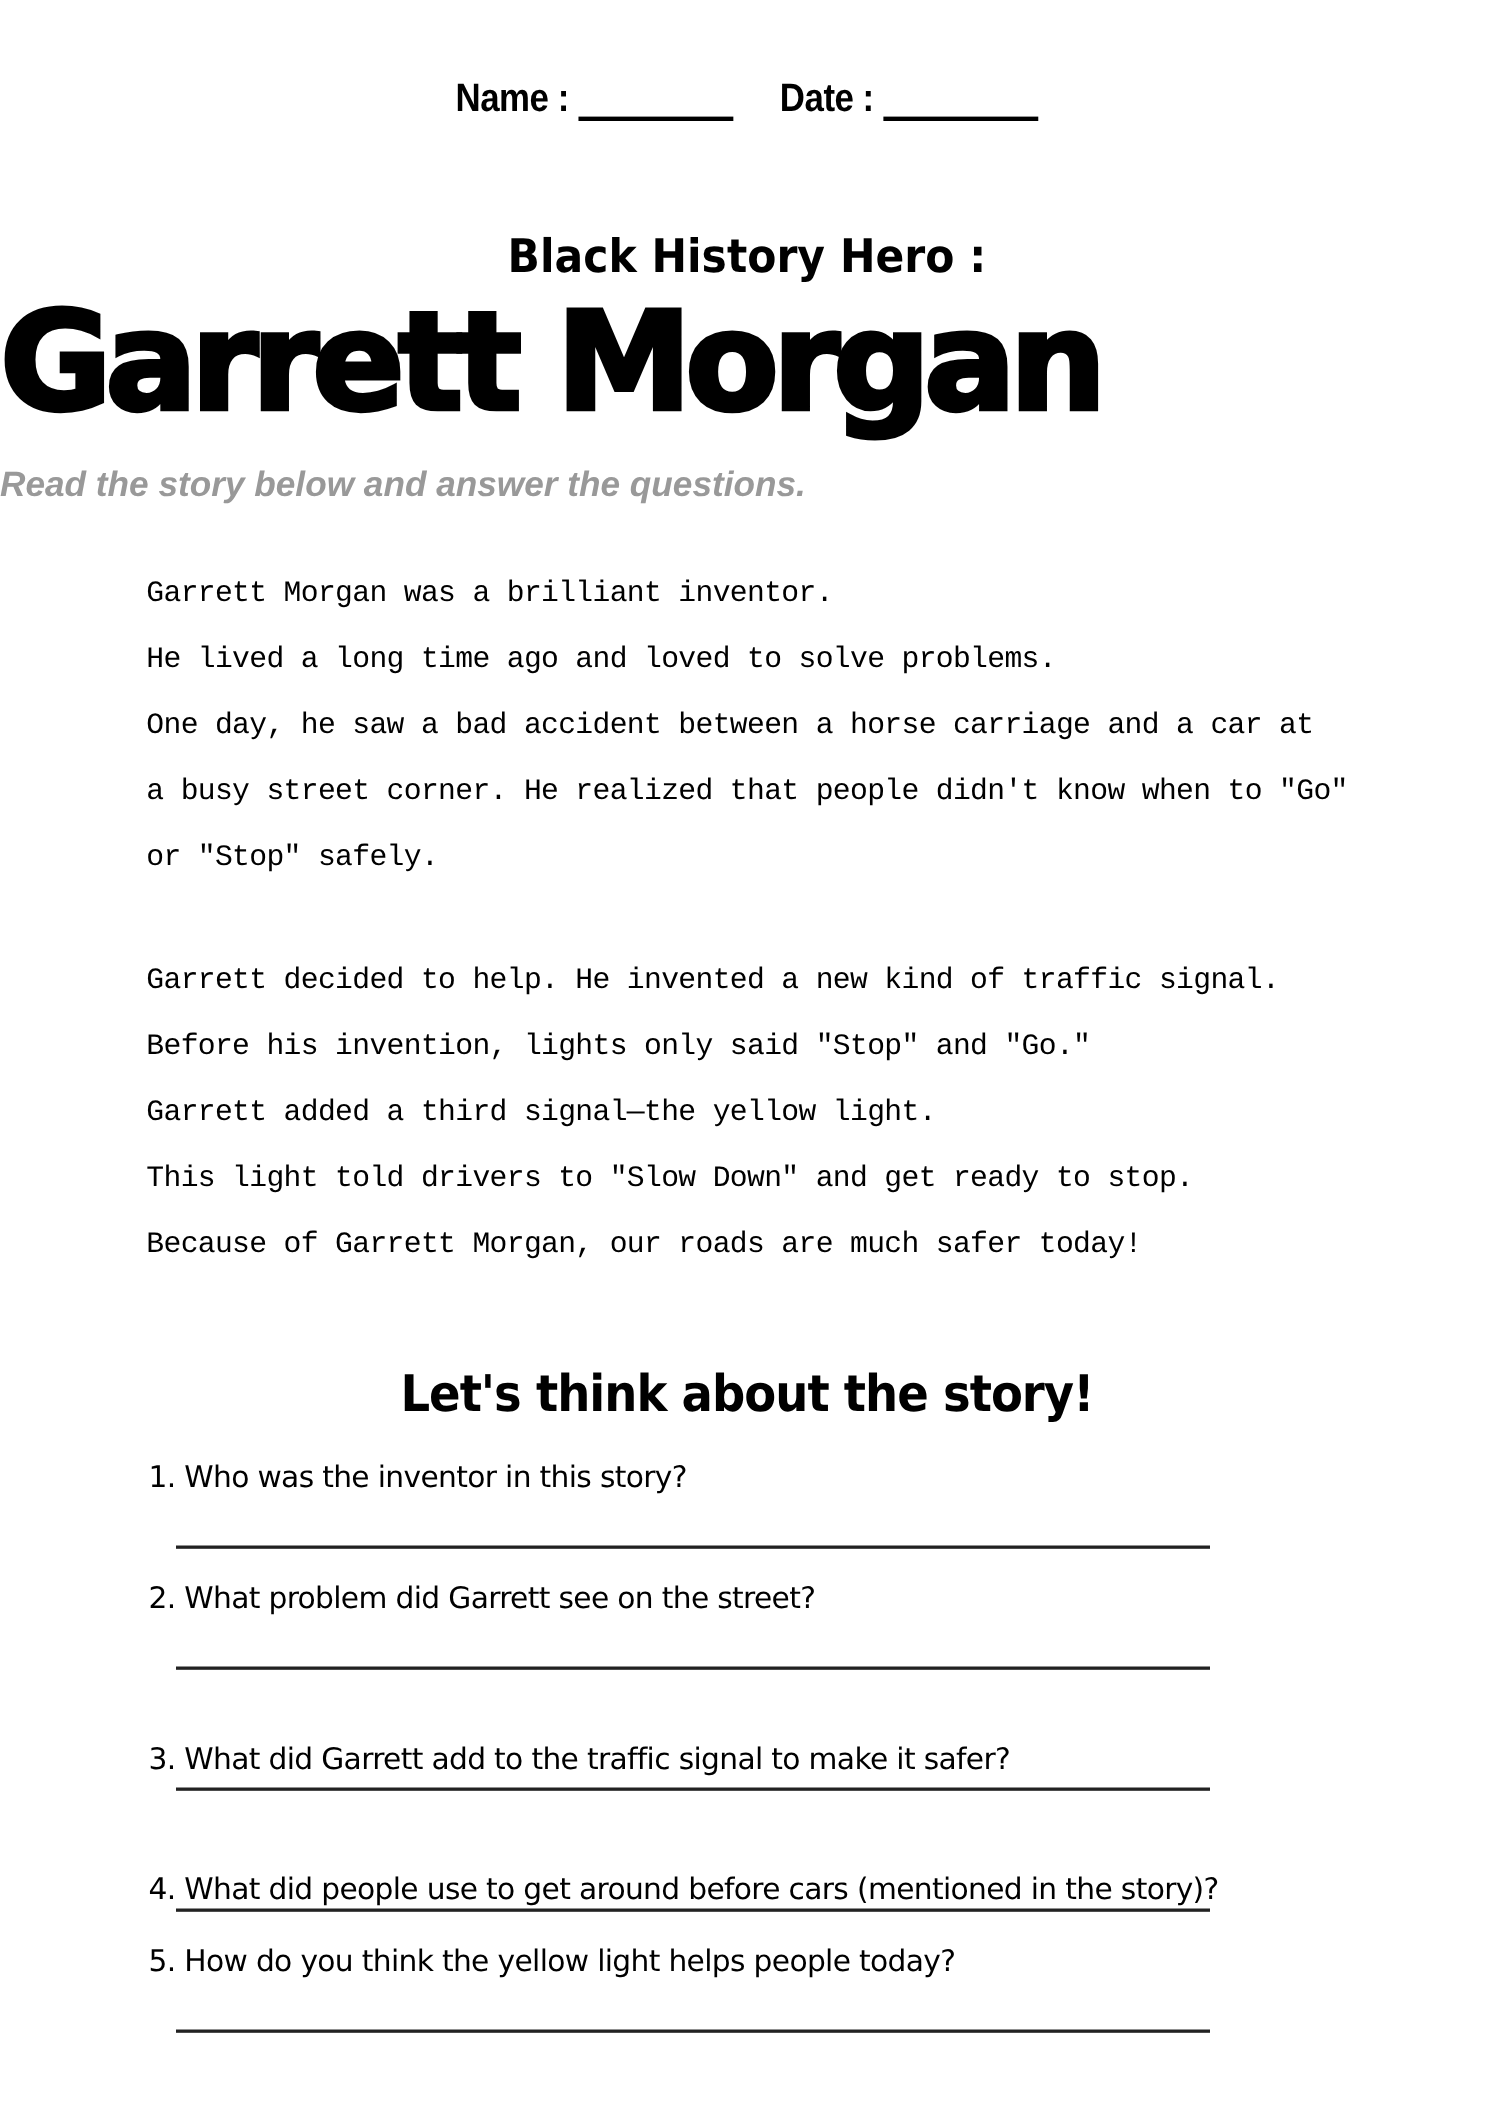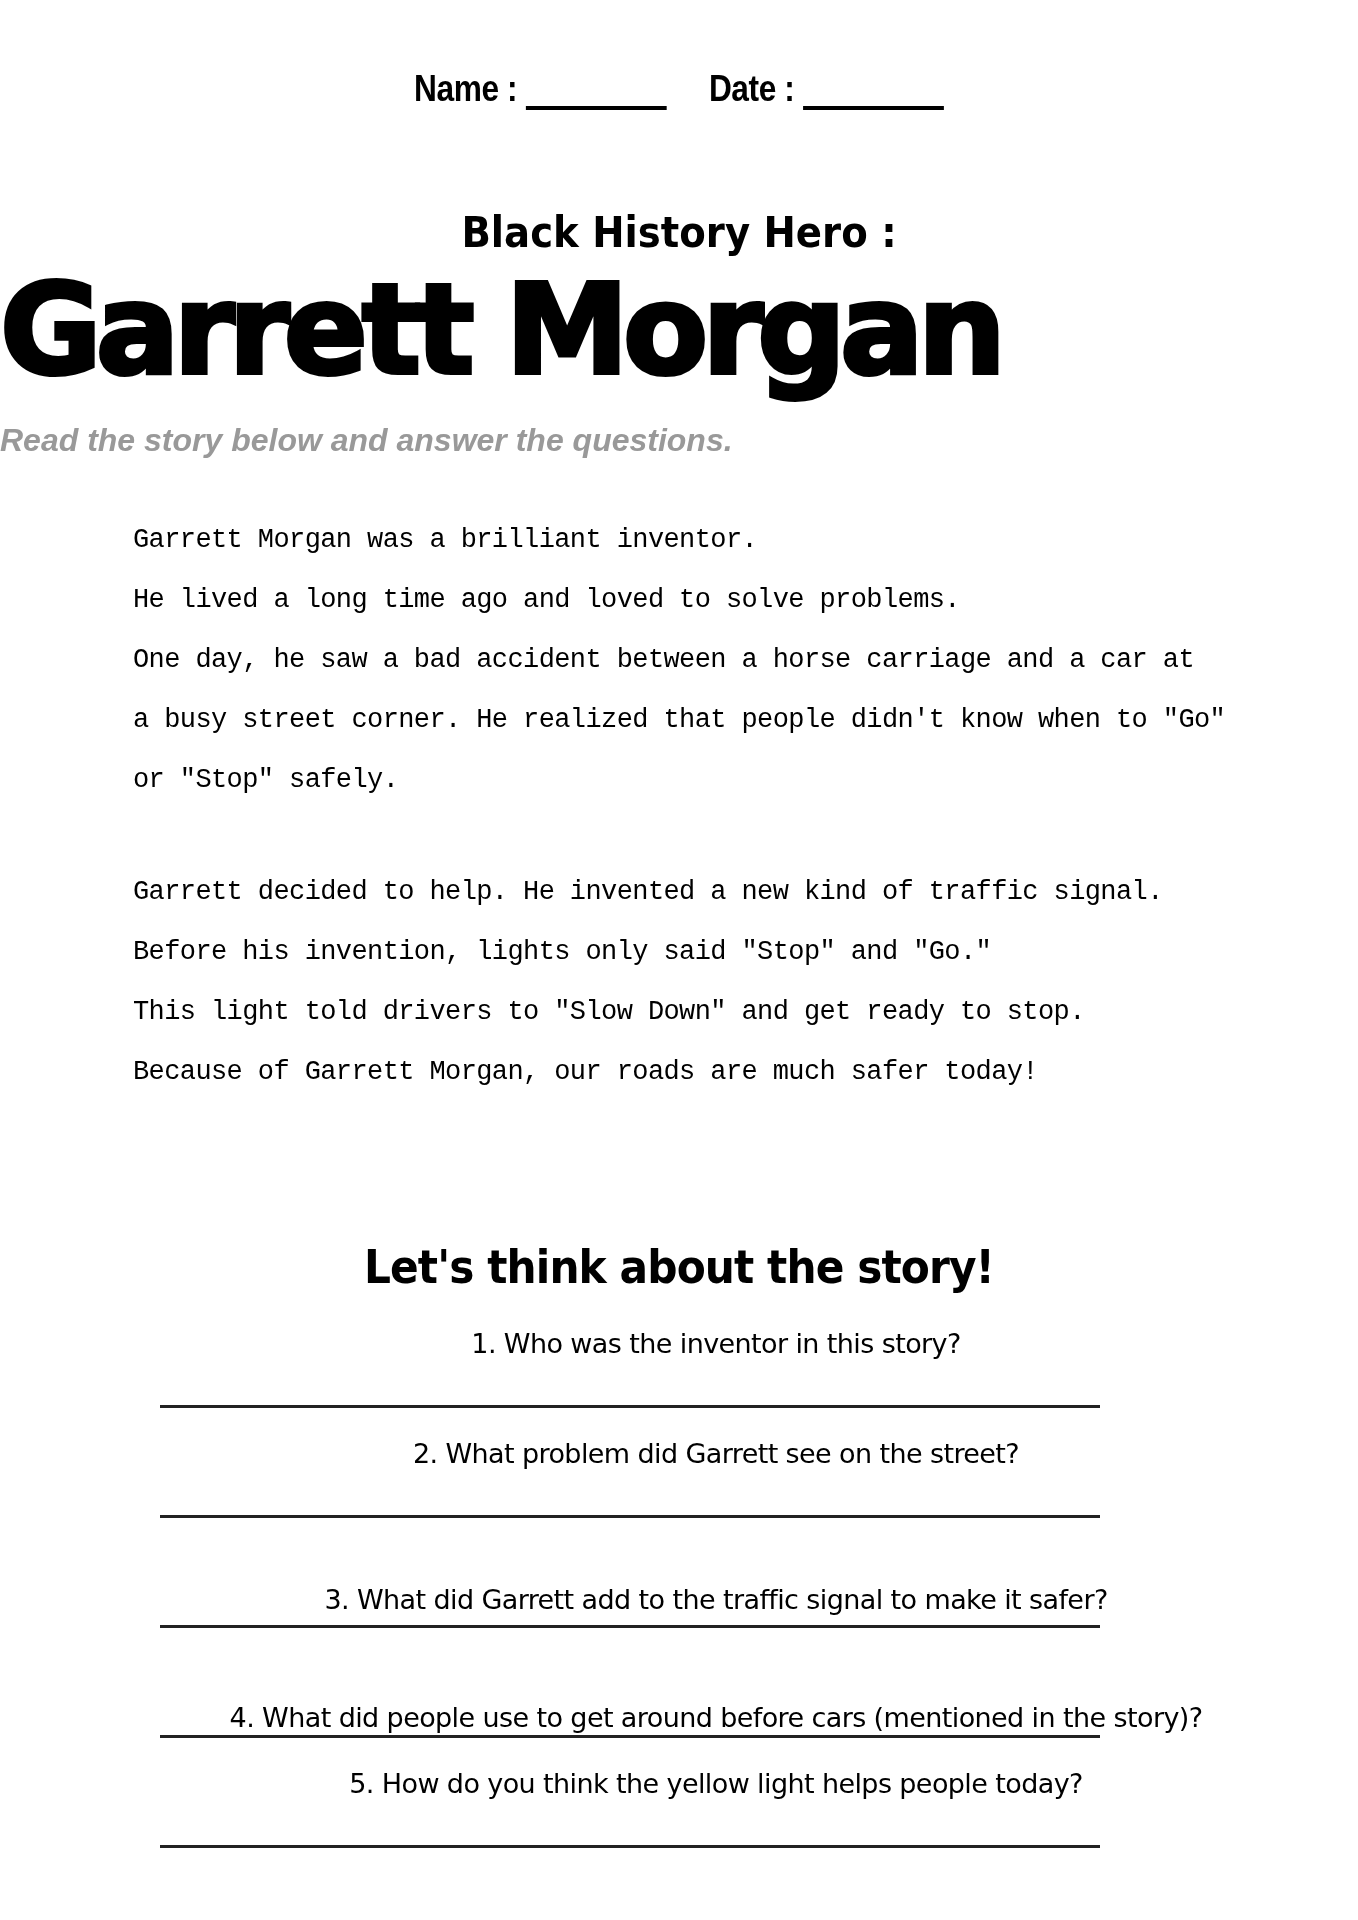--- a/index.html
+++ b/index.html
@@ -40,24 +40,23 @@
   .story.p1 { top: 510px; }
   .story.p2 { top: 862px; }
 
   .section-heading {
     position: absolute; top: 1240px; left: 0; width: 1358px; text-align: center;
     font-family: "DejaVu Sans", sans-serif; font-weight: 700; font-size: 46px;
     letter-spacing: -1px; transform: scaleX(0.92);
   }
 
   .question {
-    position: absolute; left: 116px; width: 1200px;
+    position: absolute; left: 135px; width: 1200px;
     font-family: "DejaVu Sans", sans-serif; font-size: 27px; letter-spacing: -0.6px;
     white-space: nowrap;
-    text-align: center;
   }
   .answer-line {
     position: absolute; left: 160px; width: 940px; height: 0;
     border-bottom: 3px solid #222;
   }
 </style>
 </head>
 <body>
 
 <div class="header-row">
@@ -79,20 +78,21 @@
   <p>Garrett Morgan was a brilliant inventor.</p>
   <p>He lived a long time ago and loved to solve problems.</p>
   <p>One day, he saw a bad accident between a horse carriage and a car at</p>
   <p>a busy street corner. He realized that people didn't know when to "Go"</p>
   <p>or "Stop" safely.</p>
 </div>
 
 <div class="story p2">
   <p>Garrett decided to help. He invented a new kind of traffic signal.</p>
   <p>Before his invention, lights only said "Stop" and "Go."</p>
+  <p>Garrett added a third signal—the yellow light.</p>
   <p>This light told drivers to "Slow Down" and get ready to stop.</p>
   <p>Because of Garrett Morgan, our roads are much safer today!</p>
 </div>
 
 <div class="section-heading">Let's think about the story!</div>
 
 <div class="question" style="top:1328px;">1. Who was the inventor in this story?</div>
 <div class="answer-line" style="top:1405px;"></div>
 
 <div class="question" style="top:1438px;">2. What problem did Garrett see on the street?</div>

